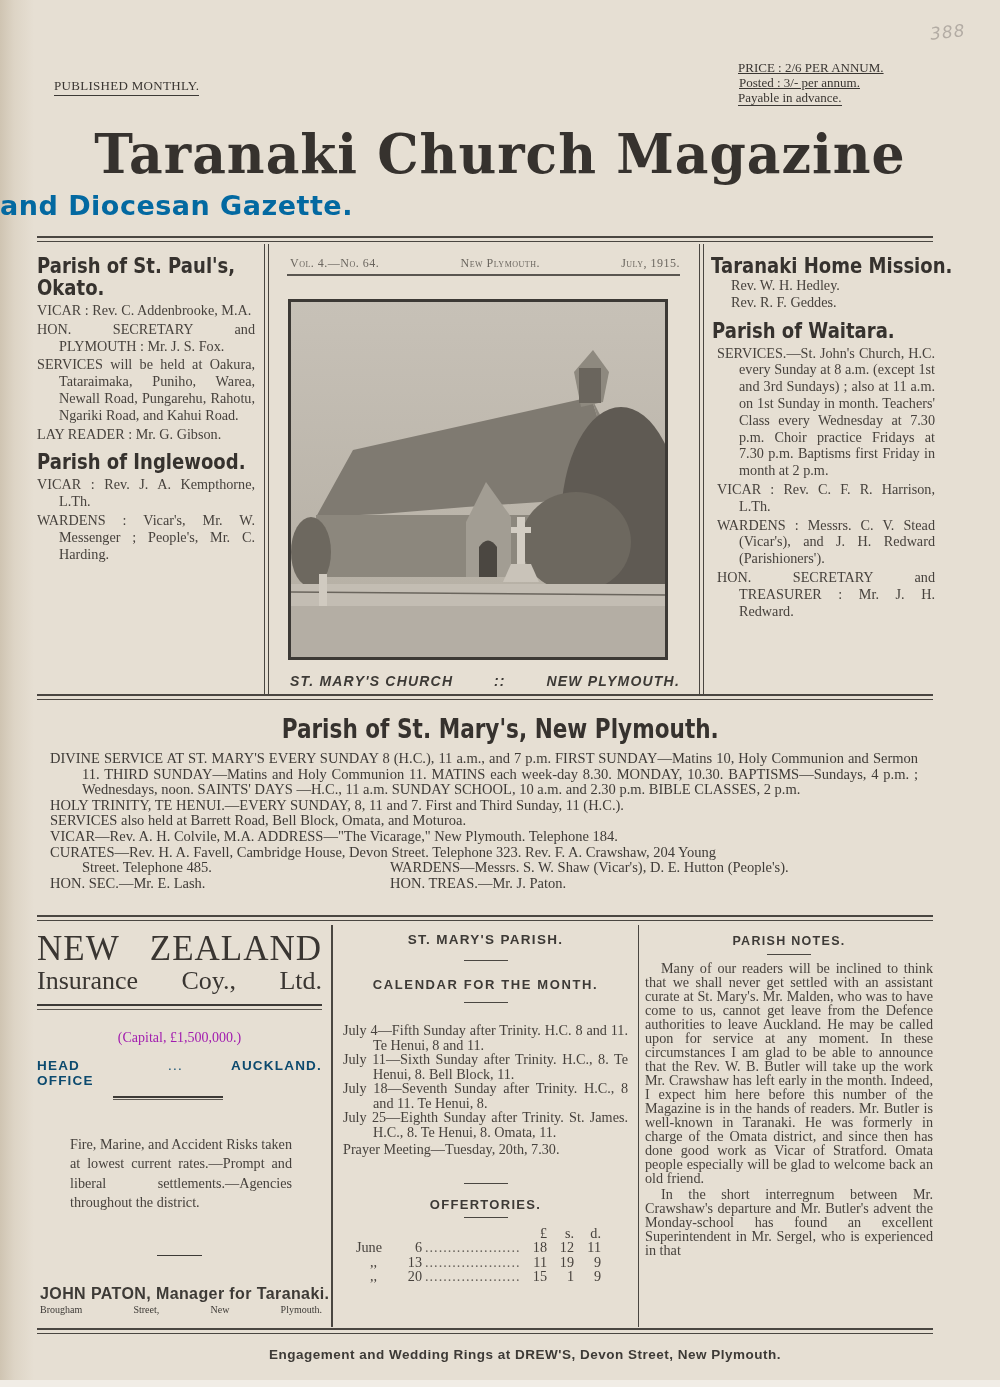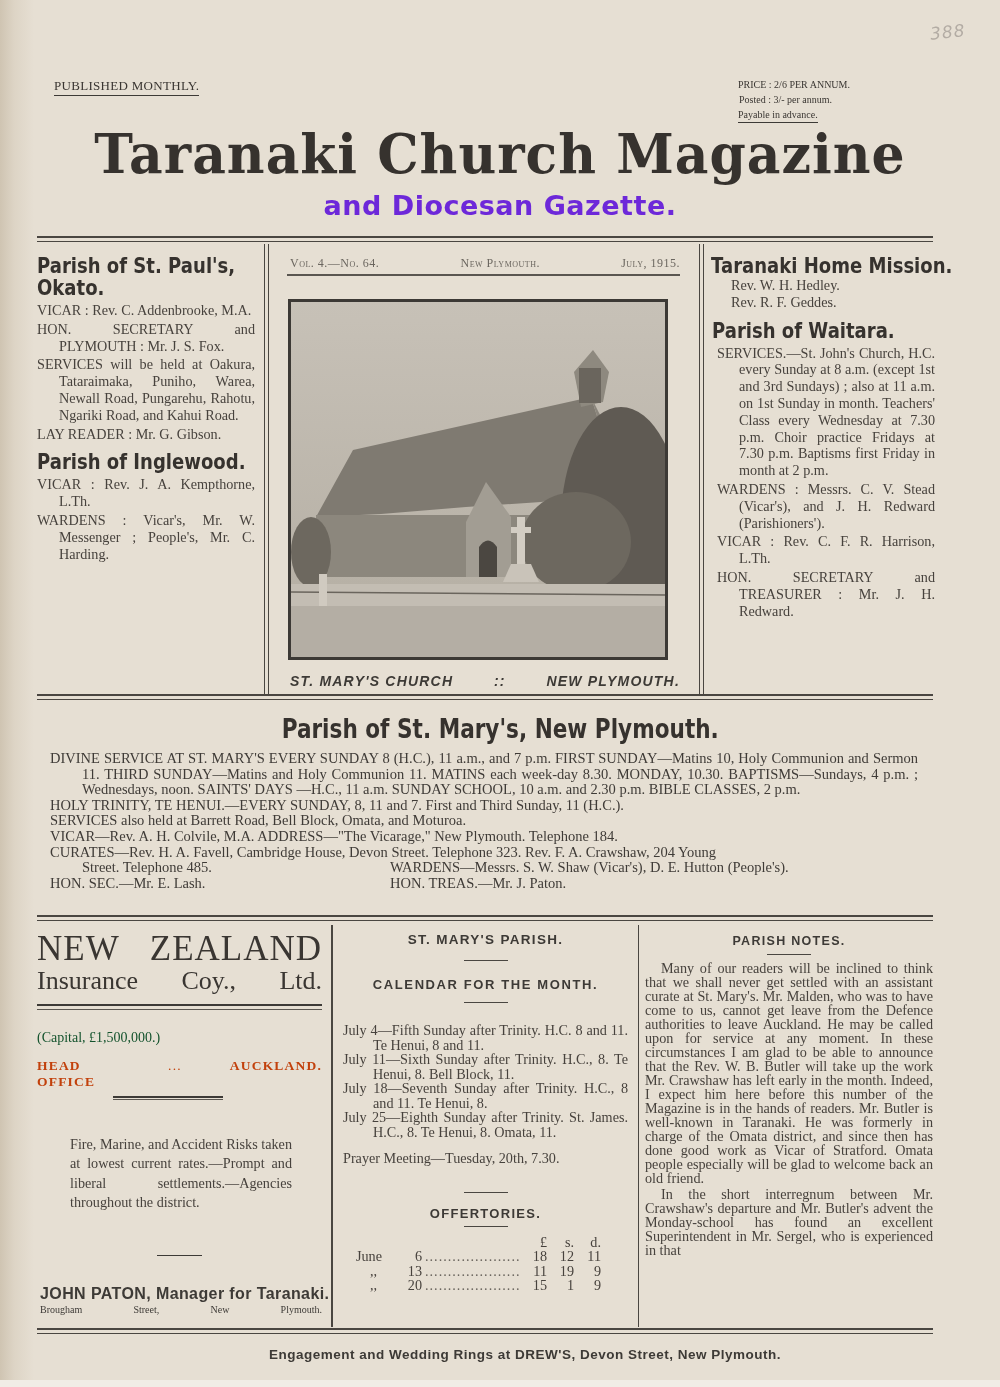--- a/index.html
+++ b/index.html
@@ -13,25 +13,25 @@
   }
   .page {
     position: absolute; left: 0; top: 0; width: 1000px; height: 1387px;
     background: linear-gradient(to right, #cfc4b2 0px, #ddd4c5 14px, #e6dfd3 34px, #e6dfd3 100%);
   }
   .bottom-strip { position: absolute; left: 0; top: 1380px; width: 1000px; height: 7px; background: #f1ede6; }
   .abs { position: absolute; }
   .pagenum { left: 930px; top: 22px; font-family: "DejaVu Sans", sans-serif; font-size: 17px; color: #b3aca4; font-style: italic; transform: rotate(-6deg); letter-spacing: 1px; }
 
   .pub-monthly { left: 54px; top: 78px; font-size: 13px; letter-spacing: 0.3px; border-bottom: 1.5px solid #3d3a36; padding-bottom: 1px; }
-  .price { left: 738px; top: 77px; font-size: 10px; line-height: 15px; }
+  .price { left: 738px; top: 60px; font-size: 13px; line-height: 15px; text-decoration: underline; }
   .price .u { border-bottom: 1.5px solid #3d3a36; display: inline-block; }
 
   .masthead { left: 0; top: 124px; width: 1000px; text-align: center; font-family: "DejaVu Serif", serif; font-weight: bold; font-size: 52px; letter-spacing: 1px; color: #36322e; line-height: 60px; transform: scaleY(1.05); }
-  .subhead { left: 0; top: 190px; width: 1000px; text-align: center; font-family: "DejaVu Sans", sans-serif; font-weight: bold; font-size: 27px; color: #6d28d9; line-height: 32px; letter-spacing: 0.5px; }
+  .subhead { left: 0; top: 190px; width: 1000px; text-align: left; font-family: "DejaVu Sans", sans-serif; font-weight: bold; font-size: 27px; color: #0369a1; line-height: 32px; letter-spacing: 0.5px; }
 
   .rule2 { position: absolute; height: 6px; border-top: 2px solid #4a4641; border-bottom: 1.5px solid #4a4641; }
   .vrule2 { position: absolute; width: 5px; border-left: 1.5px solid #4a4641; border-right: 1.5px solid #4a4641; }
   .vrule { position: absolute; width: 0; border-left: 2px solid #4a4641; }
 
   .col-text { font-size: 14.2px; line-height: 16.8px; color: #47423d; }
   .col-text p { text-indent: -22px; padding-left: 22px; text-align: justify; margin-bottom: 2px; }
   .heading-goth { font-family: "DejaVu Sans", sans-serif; font-weight: bold; color: #36322e; transform: scaleX(0.82); transform-origin: left center; white-space: nowrap; }
 
   .left-col { left: 37px; top: 255px; width: 218px; }
@@ -44,22 +44,22 @@
   .stmary-head { left: 0; top: 713px; width: 1000px; text-align: center; }
   .stmary-head span { display: inline-block; font-family: "DejaVu Sans", sans-serif; font-weight: bold; font-size: 27px; color: #36322e; transform: scaleX(0.8); }
   .stmary-body { left: 50px; top: 751px; width: 868px; font-size: 14.5px; line-height: 15.6px; color: #3f3b37; }
   .stmary-body .para { text-indent: -32px; padding-left: 32px; text-align: justify; }
   .two { display: flex; }
   .two .a { width: 340px; padding-left: 0; }
   .two .b { flex: 1; }
 
   .nz-title { left: 37px; top: 930px; width: 285px; font-size: 35px; line-height: 38px; color: #3a3632; letter-spacing: 1px; display: flex; justify-content: space-between; }
   .nz-sub { left: 37px; top: 966px; width: 285px; font-size: 26px; line-height: 30px; color: #3a3632; display: flex; justify-content: space-between; }
-  .nz-capital { left: 37px; top: 1030px; width: 285px; font-size: 14px; color: #14532d; }
-  .nz-office { left: 37px; top: 1058px; width: 285px; font-family: Liberation Serif, serif; font-weight: bold; font-size: 13.5px; letter-spacing: 1.2px; color: #c2410c; display: flex; justify-content: space-between; gap: 48px; }
+  .nz-capital { left: 37px; top: 1030px; width: 285px; text-align: center; font-size: 14px; color: #a21caf; }
+  .nz-office { left: 37px; top: 1058px; width: 285px; font-family: Liberation Sans, sans-serif; font-weight: bold; font-size: 13.5px; letter-spacing: 1.2px; color: #0c4a6e; display: flex; justify-content: space-between; gap: 48px; }
   .nz-body { left: 70px; top: 1135px; width: 222px; font-size: 14.2px; line-height: 19.3px; text-align: justify; color: #47423d; }
   .nz-manager { left: 40px; top: 1285px; width: 282px; font-family: "Liberation Sans", sans-serif; font-weight: bold; font-size: 16px; color: #3d3a36; letter-spacing: 0.4px; white-space: nowrap; }
   .nz-address { left: 40px; top: 1304px; width: 282px; font-size: 10px; color: #3d3a36; display: flex; justify-content: space-between; }
 
   .sect-title { font-family: "Liberation Sans", sans-serif; font-weight: bold; letter-spacing: 1.3px; color: #3d3a36; text-align: center; }
   .shortrule { height: 0; border-top: 1.5px solid #4a4641; margin: 0 auto; }
 
   .cal-col { left: 343px; top: 932px; width: 285px; }
   .cal-col .col-text p { text-indent: -30px; padding-left: 30px; margin-bottom: 0; }
   .cal-text { font-size: 14.2px; line-height: 14.5px; color: #47423d; }
@@ -165,22 +165,22 @@
 
 <div class="abs right-col">
   <div class="heading-goth" style="font-size:22px; line-height:22px; margin-left:-6px;">Taranaki Home Mission.</div>
   <div class="col-text" style="padding-left:14px;">
     <div>Rev. W. H. Hedley.</div>
     <div>Rev. R. F. Geddes.</div>
   </div>
   <div class="heading-goth" style="font-size:22px; line-height:24px; margin-top:8px; margin-bottom:2px; margin-left:-5px;">Parish of Waitara.</div>
   <div class="col-text">
     <p>SERVICES.—St. John's Church, H.C. every Sunday at 8 a.m. (except 1st and 3rd Sundays) ; also at 11 a.m. on 1st Sunday in month. Teachers' Class every Wednesday at 7.30 p.m. Choir practice Fridays at 7.30 p.m. Baptisms first Friday in month at 2 p.m.</p>
+    <p>VICAR : Rev. C. F. R. Harrison, L.Th.</p>
     <p>WARDENS : Messrs. C. V. Stead (Vicar's), and J. H. Redward (Parishioners').</p>
-    <p>VICAR : Rev. C. F. R. Harrison, L.Th.</p>
     <p>HON. SECRETARY and TREASURER : Mr. J. H. Redward.</p>
   </div>
 </div>
 
 <div class="abs stmary-head">
   <span>Parish of St. Mary's, New Plymouth.</span>
 </div>
 <div class="abs stmary-body">
   <div class="para">DIVINE SERVICE AT ST. MARY'S EVERY SUNDAY 8 (H.C.), 11 a.m., and 7 p.m. FIRST SUNDAY—Matins 10, Holy Communion and Sermon 11. THIRD SUNDAY—Matins and Holy Communion 11. MATINS each week-day 8.30. MONDAY, 10.30. BAPTISMS—Sundays, 4 p.m. ; Wednesdays, noon. SAINTS' DAYS —H.C., 11 a.m. SUNDAY SCHOOL, 10 a.m. and 2.30 p.m. BIBLE CLASSES, 2 p.m.</div>
   <div class="para">HOLY TRINITY, TE HENUI.—EVERY SUNDAY, 8, 11 and 7. First and Third Sunday, 11 (H.C.).</div>
@@ -232,21 +232,21 @@
 <div class="abs cal-col">
   <div class="sect-title" style="font-size:13.5px; margin-top:0px;">ST. MARY'S PARISH.</div>
   <div class="shortrule" style="width:44px; margin-top:13px;"></div>
   <div class="sect-title" style="font-size:13px; margin-top:16px; letter-spacing:1.6px;">CALENDAR FOR THE MONTH.</div>
   <div class="shortrule" style="width:44px; margin-top:10px;"></div>
   <div class="col-text cal-text" style="margin-top:20px;">
     <p>July 4—Fifth Sunday after Trinity. H.C. 8 and 11. Te Henui, 8 and 11.</p>
     <p>July 11—Sixth Sunday after Trinity. H.C., 8. Te Henui, 8. Bell Block, 11.</p>
     <p>July 18—Seventh Sunday after Trinity. H.C., 8 and 11. Te Henui, 8.</p>
     <p>July 25—Eighth Sunday after Trinity. St. James. H.C., 8. Te Henui, 8. Omata, 11.</p>
-    <p style="margin-top:12px;">Prayer Meeting—Tuesday, 20th, 7.30.</p>
+    <p style="margin-top:3px;">Prayer Meeting—Tuesday, 20th, 7.30.</p>
   </div>
   <div class="shortrule" style="width:44px; margin-top:26px;"></div>
   <div class="sect-title" style="font-size:13px; margin-top:13px;">OFFERTORIES.</div>
   <div class="shortrule" style="width:44px; margin-top:5px;"></div>
   <div class="off-table" style="margin-top:8px;">
     <div class="off-row">
       <span class="m"></span>
         <span class="d"></span>
         <span class="dots"></span>
       <span class="n">£</span>

